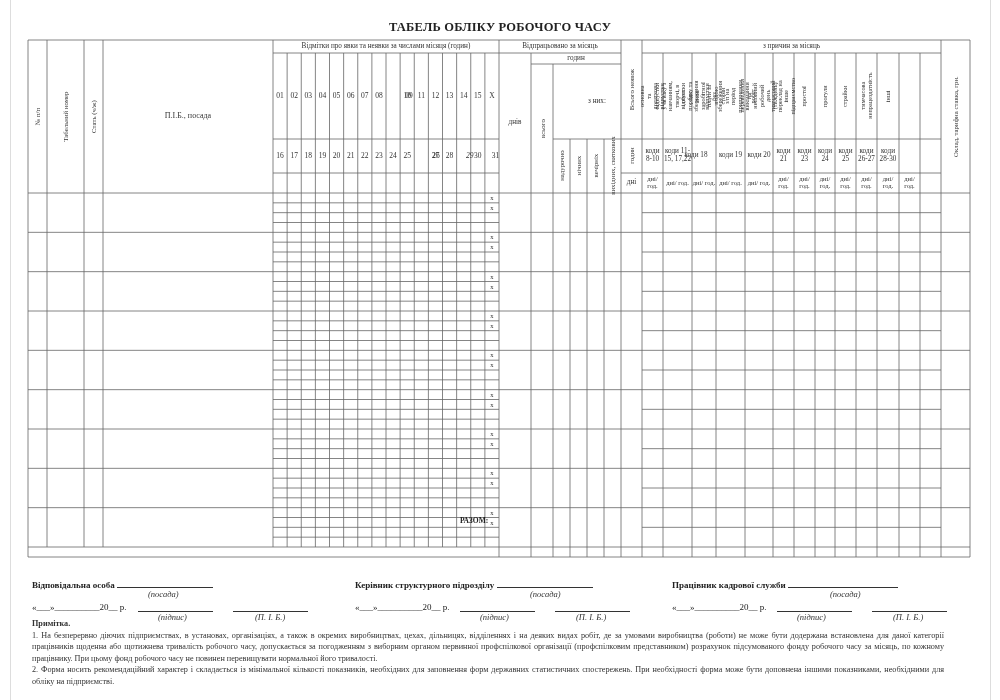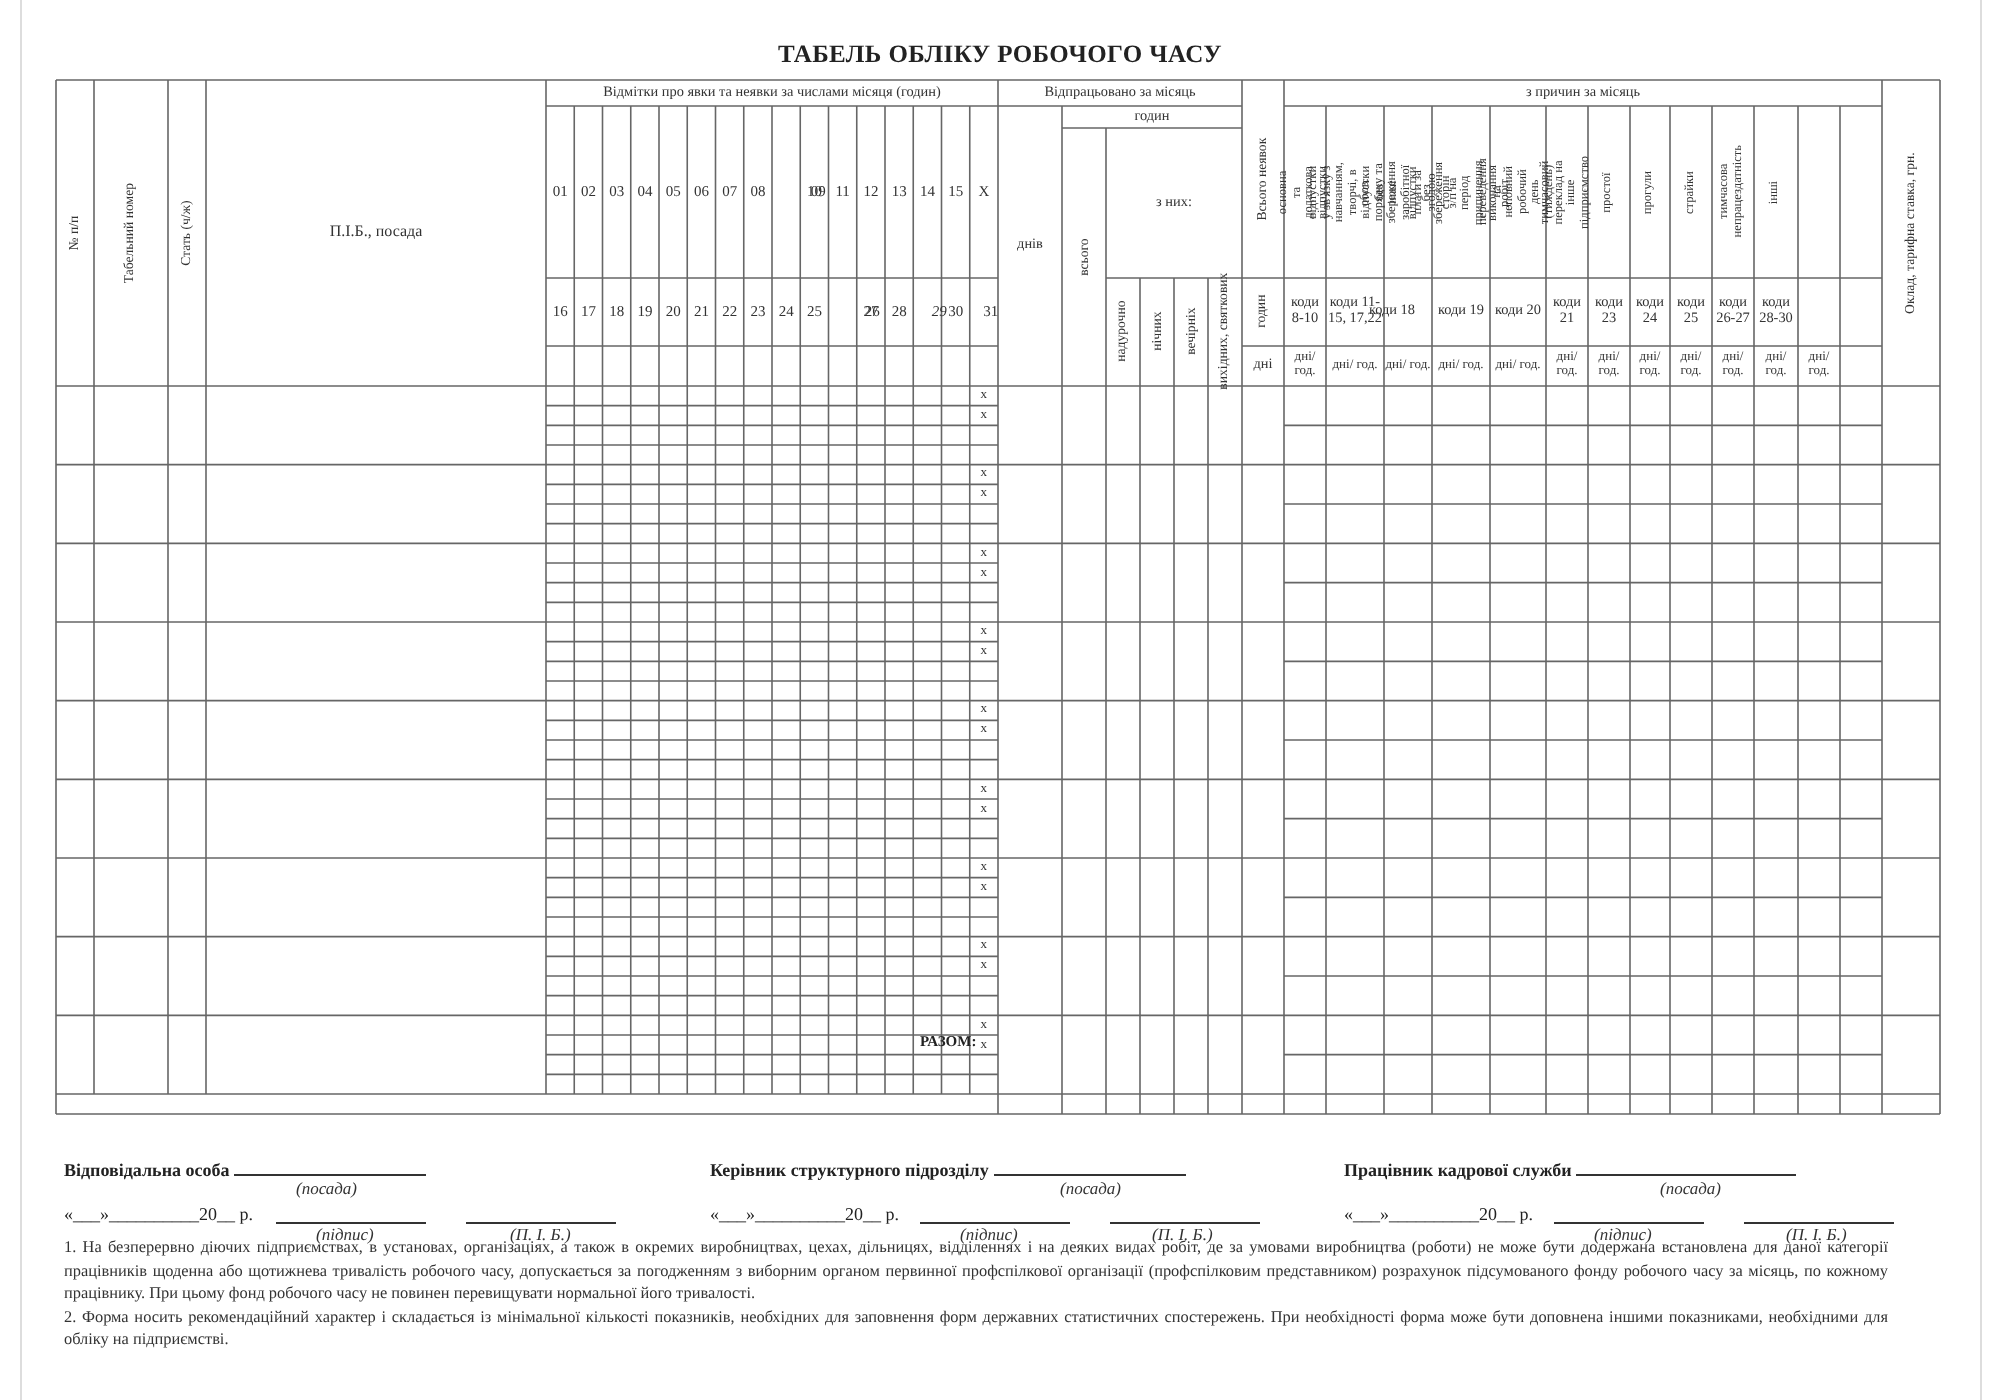--- a/index.html
+++ b/index.html
@@ -192,21 +192,21 @@
     <div class="t num" style="left: 442.5px; top: 139px; width: 14.125px; height: 34px;">28</div>
     <div class="t num" style="left: 456.625px; top: 139px; width: 26px; height: 34px; font-style: italic;">29</div>
     <div class="t num" style="left: 470.75px; top: 139px; width: 14.125px; height: 34px;">30</div>
     <div class="t num" style="left: 484.875px; top: 139px; width: 21px; height: 34px;">31</div>
     <div class="t" style="left: 499px; top: 40px; width: 122px; height: 13px;">Відпрацьовано за місяць</div>
     <div class="t" style="left: 499px; top: 53px; width: 32px; height: 140px;">днів</div>
     <div class="t" style="left: 531px; top: 53px; width: 90px; height: 11px;">годин</div>
     <div class="v" style="left: 531px; top: 64px; width: 22px; height: 129px;">
       <span>всього</span>
     </div>
-    <div class="t" style="left: 553px; top: 64px; width: 68px; height: 75px; text-align: center;">з них:</div>
+    <div class="t" style="left: 553px; top: 64px; width: 88px; height: 75px; text-align: center;">з них:</div>
     <div class="v" style="left: 553px; top: 139px; width: 17px; height: 54px;">
       <span>надурочно</span>
     </div>
     <div class="v" style="left: 570px; top: 139px; width: 17px; height: 54px;">
       <span>нічних</span>
     </div>
     <div class="v" style="left: 587px; top: 139px; width: 17px; height: 54px;">
       <span>вечірніх</span>
     </div>
     <div class="v" style="left: 604px; top: 139px; width: 17px; height: 54px;">
@@ -308,15 +308,16 @@
   <span class="uline" style="width:110px;"></span>
 </div>
 <div class="cap" style="left:830px;top:589px;">(посада)</div>
 <div class="sig" style="left:672px;top:602px;">«___»__________20__ р.</div>
 <div class="sig" style="left:777px;top:602px;"><span class="uline" style="width:75px;"></span></div>
 <div class="sig" style="left:872px;top:602px;"><span class="uline" style="width:75px;"></span></div>
 <div class="cap" style="left:797px;top:612px;">(підпис)</div>
 <div class="cap" style="left:893px;top:612px;">(П. І. Б.)</div>
 
 <div class="note">
+  <div class="nh">Примітка.</div>
   <div>1. На безперервно діючих підприємствах, в установах, організаціях, а також в окремих виробництвах, цехах, дільницях, відділеннях і на деяких видах робіт, де за умовами виробництва (роботи) не може бути додержана встановлена для даної категорії працівників щоденна або щотижнева тривалість робочого часу, допускається за погодженням з виборним органом первинної профспілкової організації (профспілковим представником) розрахунок підсумованого фонду робочого часу за місяць, по кожному працівнику. При цьому фонд робочого часу не повинен перевищувати нормальної його тривалості.</div>
   <div>2. Форма носить рекомендаційний характер і складається із мінімальної кількості показників, необхідних для заповнення форм державних статистичних спостережень. При необхідності форма може бути доповнена іншими показниками, необхідними для обліку на підприємстві.</div>
 </div>
 
 </body></html>

